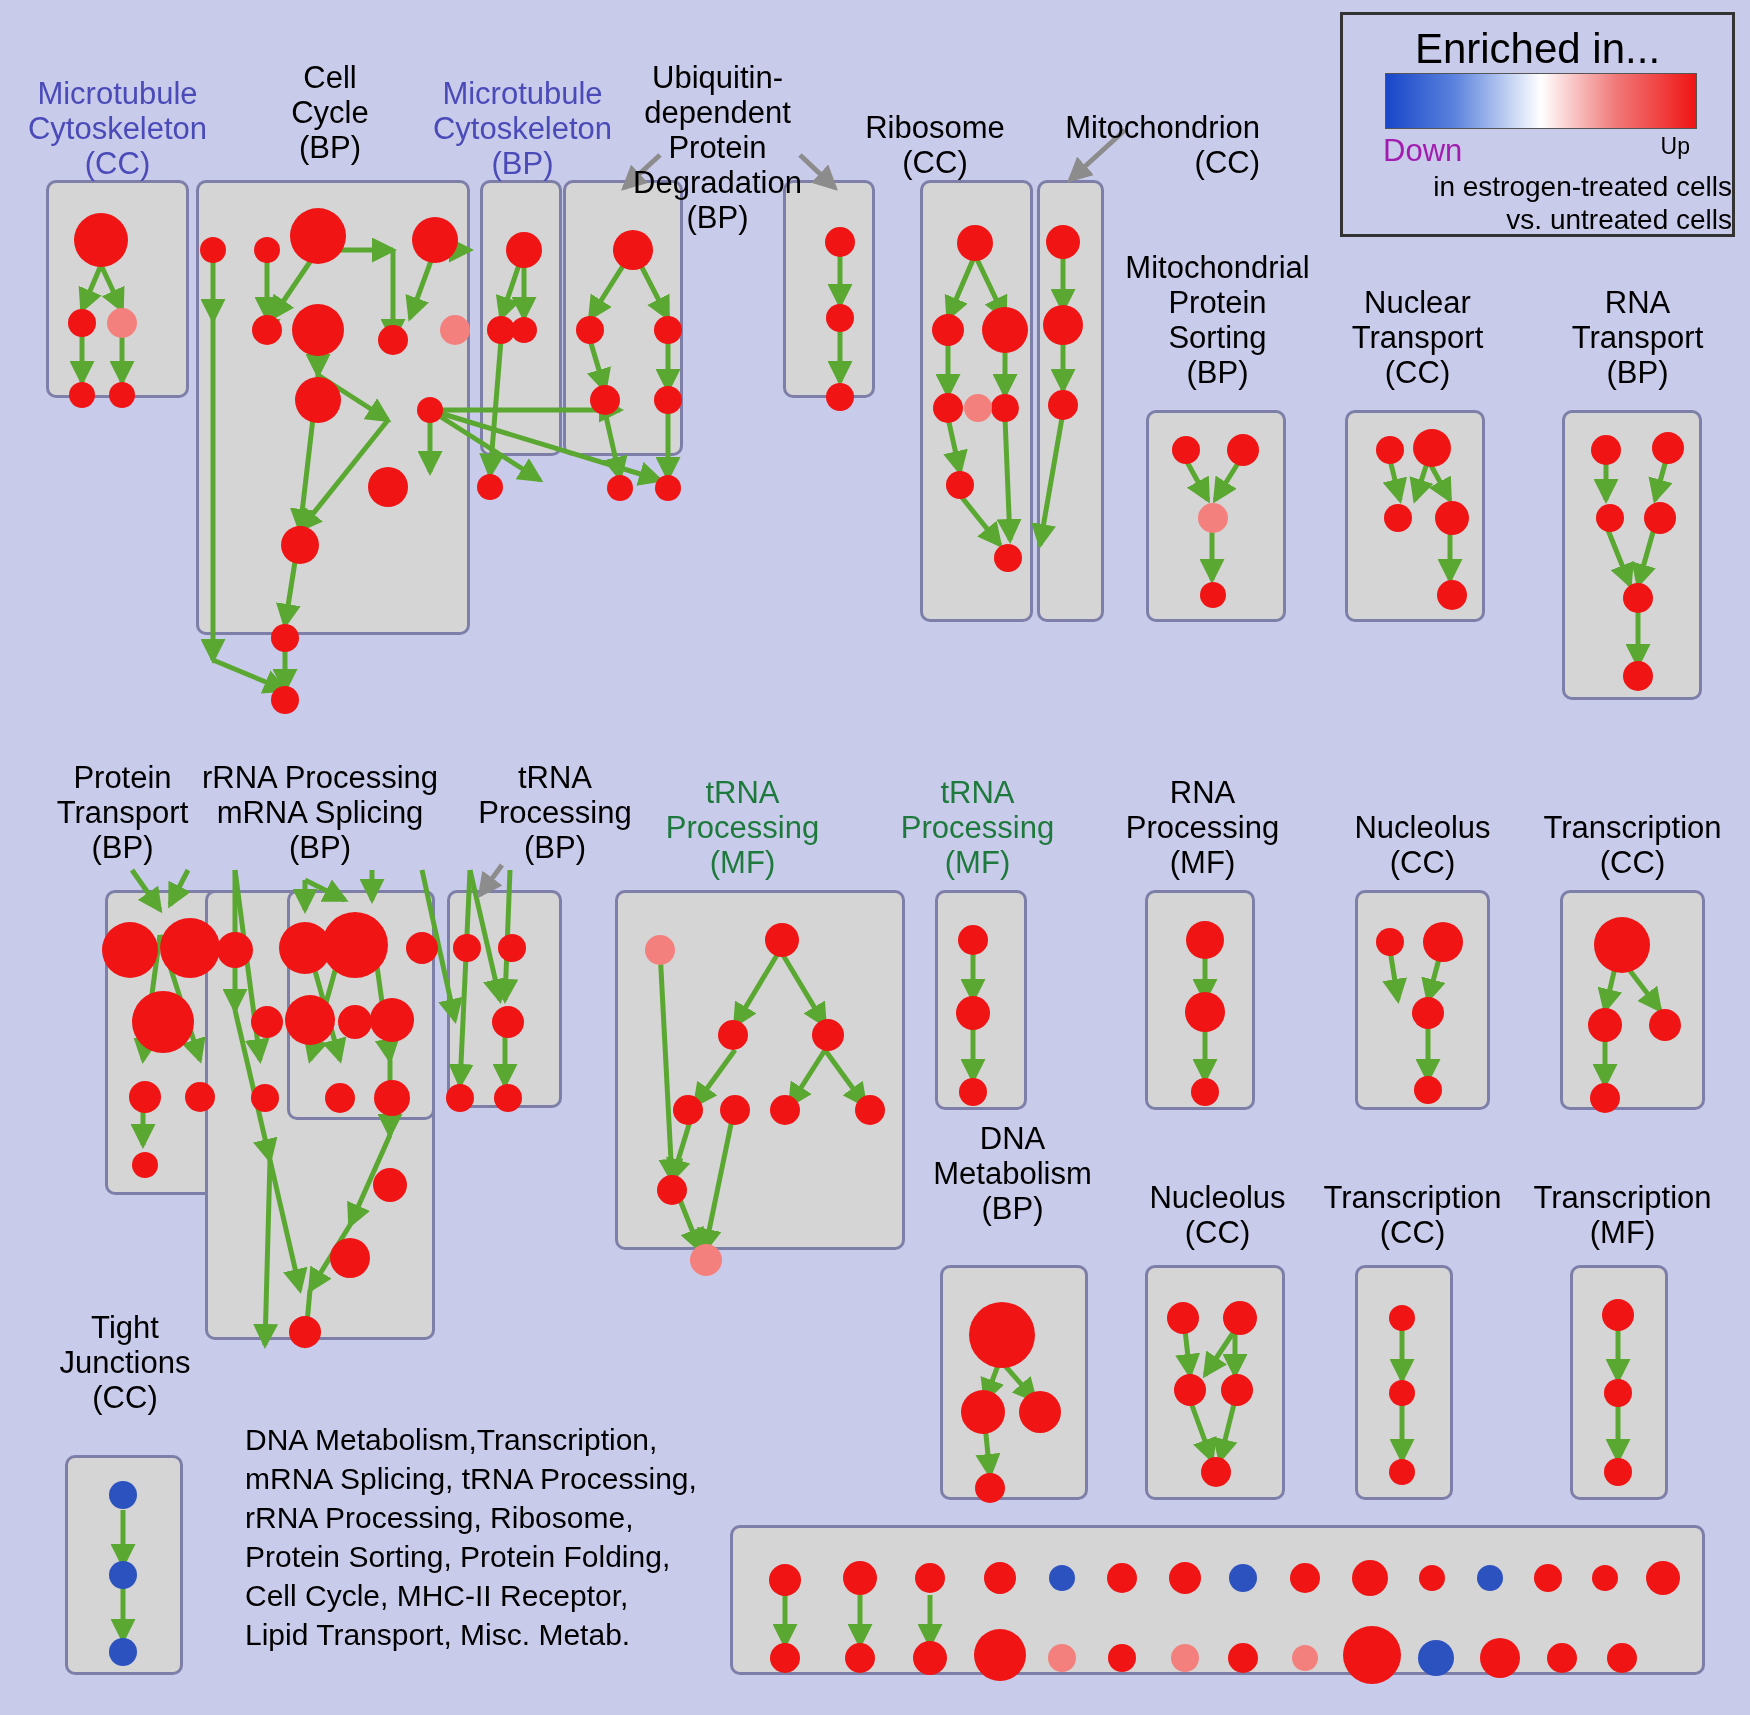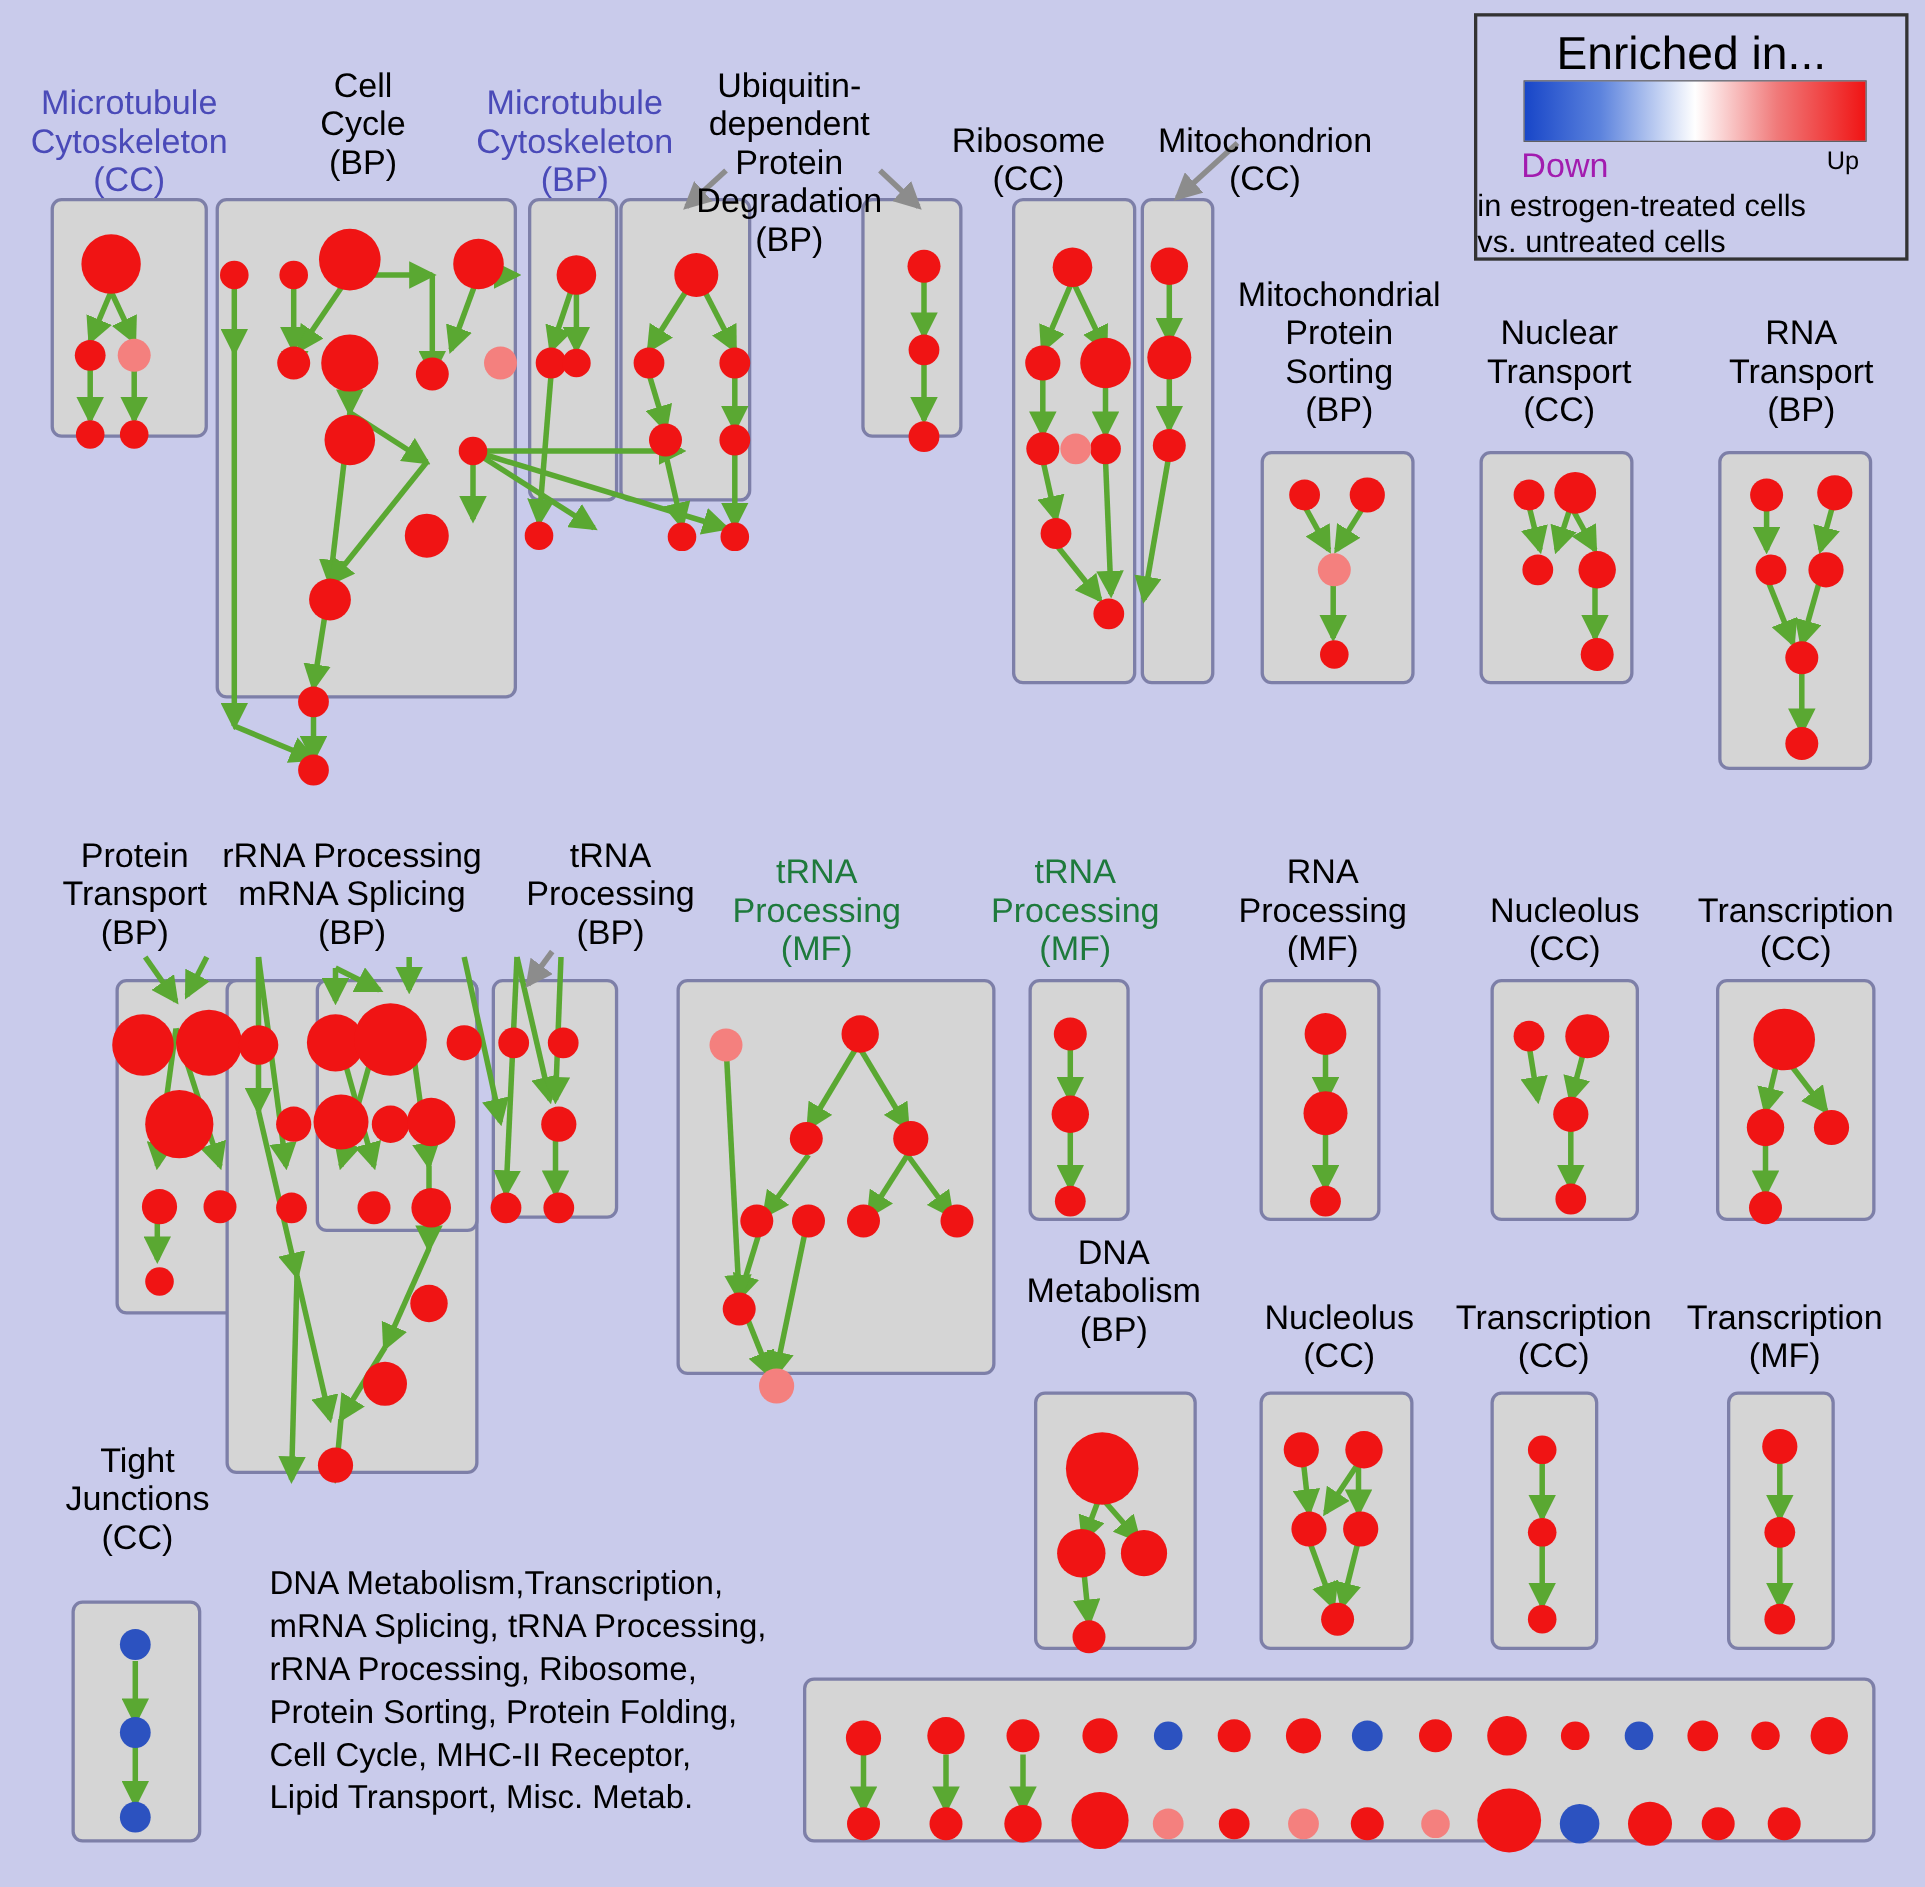--- a/index.html
+++ b/index.html
@@ -39,21 +39,21 @@
     position:absolute;left:0;right:0;top:10px;
     text-align:center;font-size:42px;color:#000;
   }
   .grad{
     position:absolute;
     background:linear-gradient(to right,#1846c8 0%,#5b82dd 22%,#ffffff 50%,#f07a7a 74%,#f01414 100%);
     border:1px solid #555;
   }
   .legend-down{position:absolute;font-size:31px;color:#a21caf;}
   .legend-up{position:absolute;font-size:23px;color:#000;}
-  .legend-sub{position:absolute;left:0;right:0;text-align:left;font-size:28px;line-height:33px;color:#000;}
+  .legend-sub{position:absolute;left:0;right:0;text-align:right;font-size:28px;line-height:33px;color:#000;}
   .blocktext{
     position:absolute;
     font-size:30px;
     line-height:39px;
     color:#000;
     text-align:left;
     white-space:pre;
   }
 </style>
 </head>
@@ -443,21 +443,21 @@
   <div class="label cc-purple" style="left:415px;top:60px;width:215px;">Microtubule
 Cytoskeleton
 (BP)</div>
   <div class="label" style="left:625px;top:60px;width:185px;">Ubiquitin-
 dependent
 Protein
 Degradation
 (BP)</div>
   <div class="label" style="left:845px;top:110px;width:180px;">Ribosome
 (CC)</div>
-  <div class="label" style="left:1040px;top:110px;width:220px;">Mitochondrion
+  <div class="label" style="left:1040px;top:110px;width:220px;text-align:right;">Mitochondrion
 (CC)</div>
   <div class="label" style="left:1110px;top:250px;width:215px;text-align:center;">Mitochondrial
 Protein
 Sorting
 (BP)</div>
   <div class="label" style="left:1325px;top:285px;width:185px;">Nuclear
 Transport
 (CC)</div>
   <div class="label" style="left:1545px;top:285px;width:185px;">RNA
 Transport

